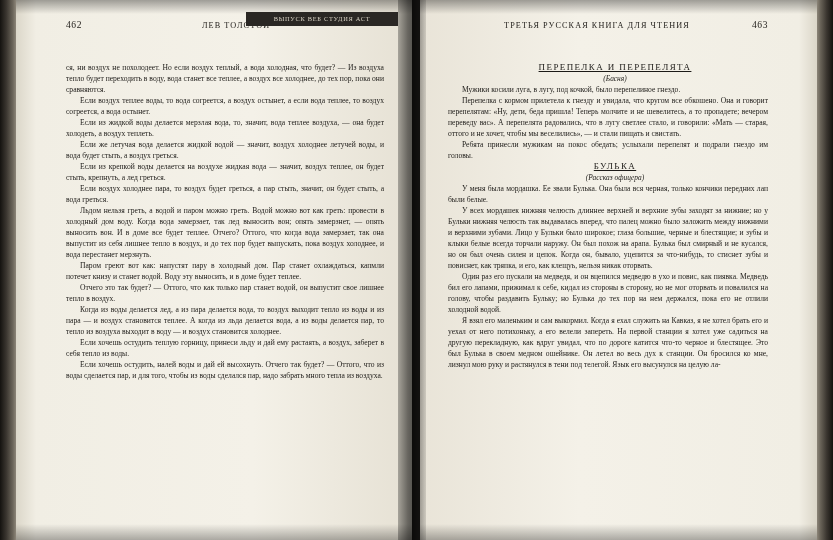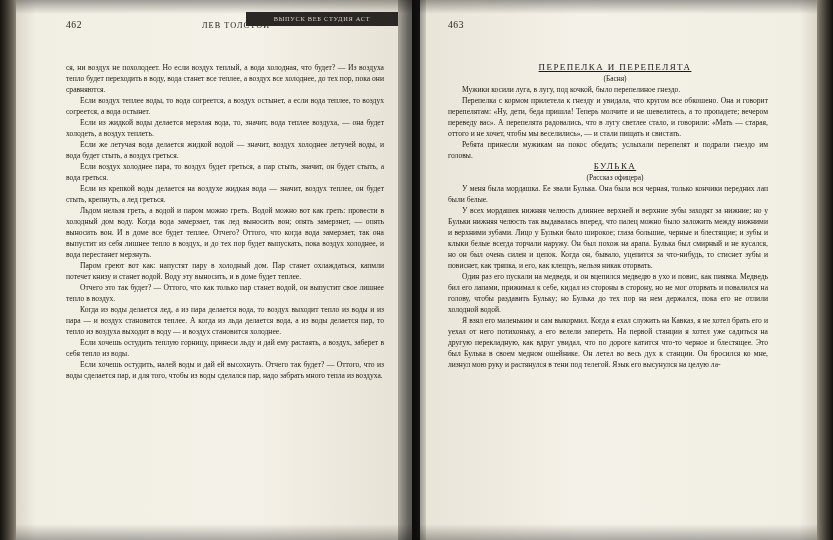--- a/index.html
+++ b/index.html
@@ -121,20 +121,21 @@
     text-align: center;
     font-size: 9px;
     letter-spacing: 1.4px;
     margin: 0 0 7px 0;
     text-indent: 0;
     text-decoration: underline;
   }
   .sect-sub {
     text-align: center;
     font-size: 7.4px;
+    font-style: italic;
     margin: 0 0 9px 0;
     text-indent: 0;
   }
   .gap-before { margin-top: 11px; }
   .gap-big { margin-top: 15px; }
 
   
   .top-shadow {
     position: absolute;
     top: 0; left: 0; right: 0; height: 14px;
@@ -180,38 +181,39 @@
         <div class="rh-row">
           <span class="rh-num">462</span>
           <span class="rh-title">ЛЕВ ТОЛСТОЙ</span>
         </div>
       </div>
       <div class="col">
         <p class="noindent">ся, ни воздух не похолодеет. Но если воздух теплый, а вода холодная, что будет? — Из воздуха тепло будет переходить в воду, вода станет все теплее, а воздух все холоднее, до тех пор, пока они сравняются.</p>
         <p>Если воздух теплее воды, то вода согреется, а воздух остынет, а если вода теплее, то воздух согреется, а вода остынет.</p>
         <p>Если из жидкой воды делается мерзлая вода, то, значит, вода теплее воздуха, — она будет холодеть, а воздух теплеть.</p>
         <p>Если же летучая вода делается жидкой водой — значит, воздух холоднее летучей воды, и вода будет стыть, а воздух греться.</p>
+        <p>Если из крепкой воды делается на воздухе жидкая вода — значит, воздух теплее, он будет стыть, крепнуть, а лед греться.</p>
         <p>Если воздух холоднее пара, то воздух будет греться, а пар стыть, значит, он будет стыть, а вода греться.</p>
-        <p>Если из крепкой воды делается на воздухе жидкая вода — значит, воздух теплее, он будет стыть, крепнуть, а лед греться.</p>
         <p>Льдом нельзя греть, а водой и паром можно греть. Водой можно вот как греть: провести в холодный дом воду. Когда вода замерзает, так лед выносить вон; опять замерзнет, — опять выносить вон. И в доме все будет теплее. Отчего? Оттого, что когда вода замерзает, так она выпустит из себя лишнее тепло в воздух, и до тех пор будет выпускать, пока воздух холоднее, и вода перестанет мерзнуть.</p>
         <p>Паром греют вот как: напустят пару в холодный дом. Пар станет охлаждаться, капмли потечет книзу и станет водой. Воду эту выносить, и в доме будет теплее.</p>
         <p>Отчего это так будет? — Оттого, что как только пар станет водой, он выпустит свое лишнее тепло в воздух.</p>
         <p>Когда из воды делается лед, а из пара делается вода, то воздух выходит тепло из воды и из пара — и воздух становится теплее. А когда из льда делается вода, а из воды делается пар, то тепло из воздуха выходит в воду — и воздух становится холоднее.</p>
         <p>Если хочешь остудить теплую горницу, принеси льду и дай ему растаять, а воздух, заберет в себя тепло из воды.</p>
         <p>Если хочешь остудить, налей воды и дай ей высохнуть. Отчего так будет? — Оттого, что из воды сделается пар, и для того, чтобы из воды сделался пар, надо забрать много тепла из воздуха.</p>
       </div>
     </div>
   </div>
 
   <div class="page page-right">
     <div class="top-shadow"></div>
     <div class="bottom-shadow"></div>
     <div class="page-inner">
       <div class="running-head">
         <div class="rh-row">
+          <span class="rh-title">ТРЕТЬЯ РУССКАЯ КНИГА ДЛЯ ЧТЕНИЯ</span>
           <span class="rh-num">463</span>
         </div>
       </div>
       <div class="col">
         <p class="sect-title">ПЕРЕПЕЛКА И ПЕРЕПЕЛЯТА</p>
         <p class="sect-sub">(Басня)</p>
         <p>Мужики косили луга, в лугу, под кочкой, было перепелиное гнездо.</p>
         <p>Перепелка с кормом прилетела к гнезду и увидала, что кругом все обкошено. Она и говорит перепелятам: «Ну, дети, беда пришла! Теперь молчите и не шевелитесь, а то пропадете; вечером переведу вас». А перепелята радовались, что в лугу светлее стало, и говорили: «Мать — старая, оттого и не хочет, чтобы мы веселились», — и стали пищать и свистать.</p>
         <p>Ребята принесли мужикам на покос обедать; услыхали перепелят и подрали гнездо им головы.</p>
 

